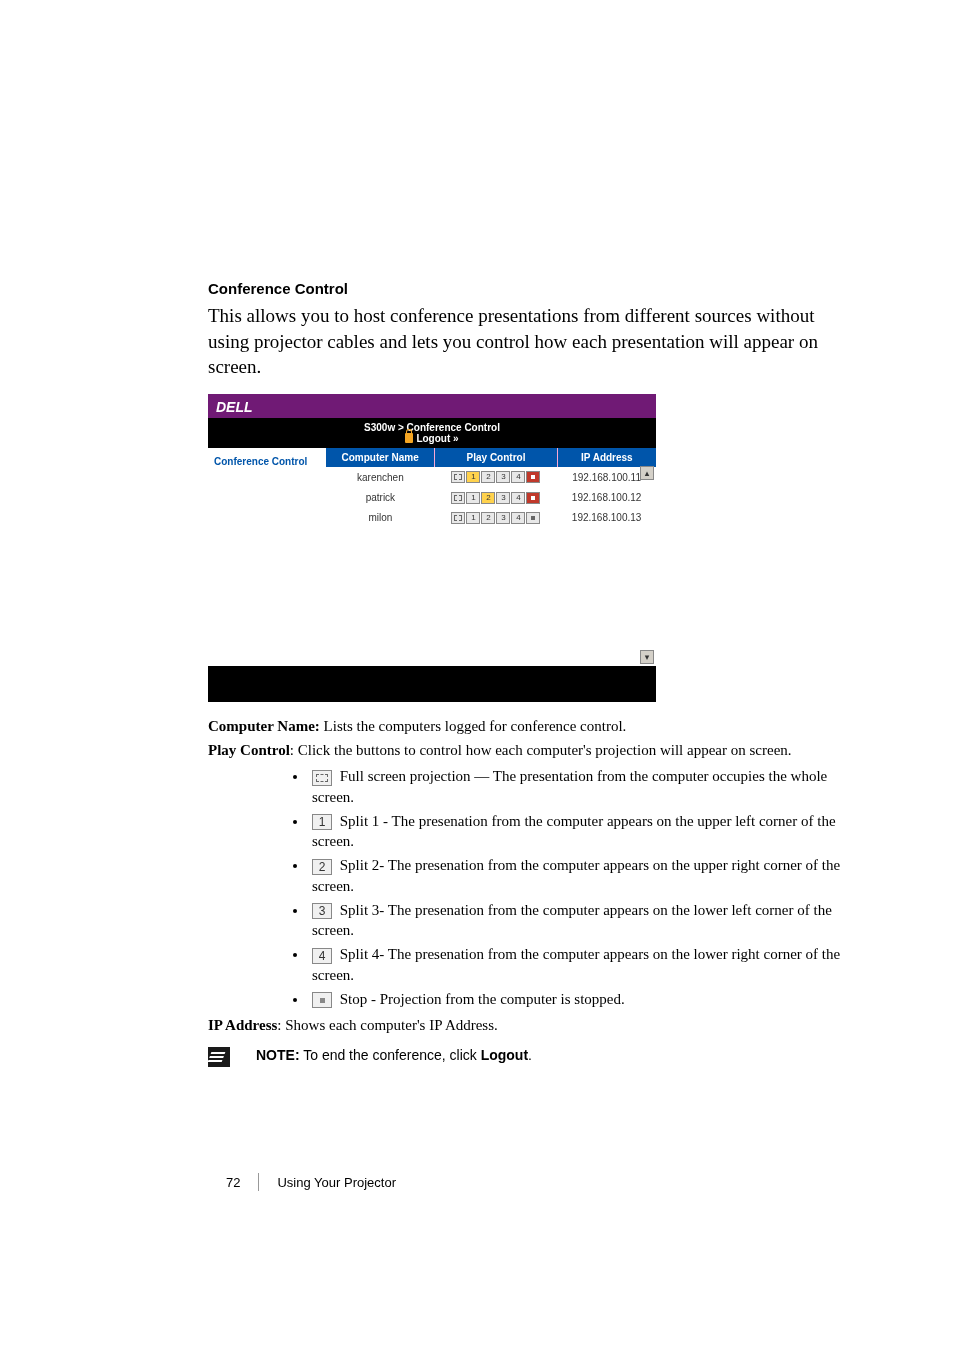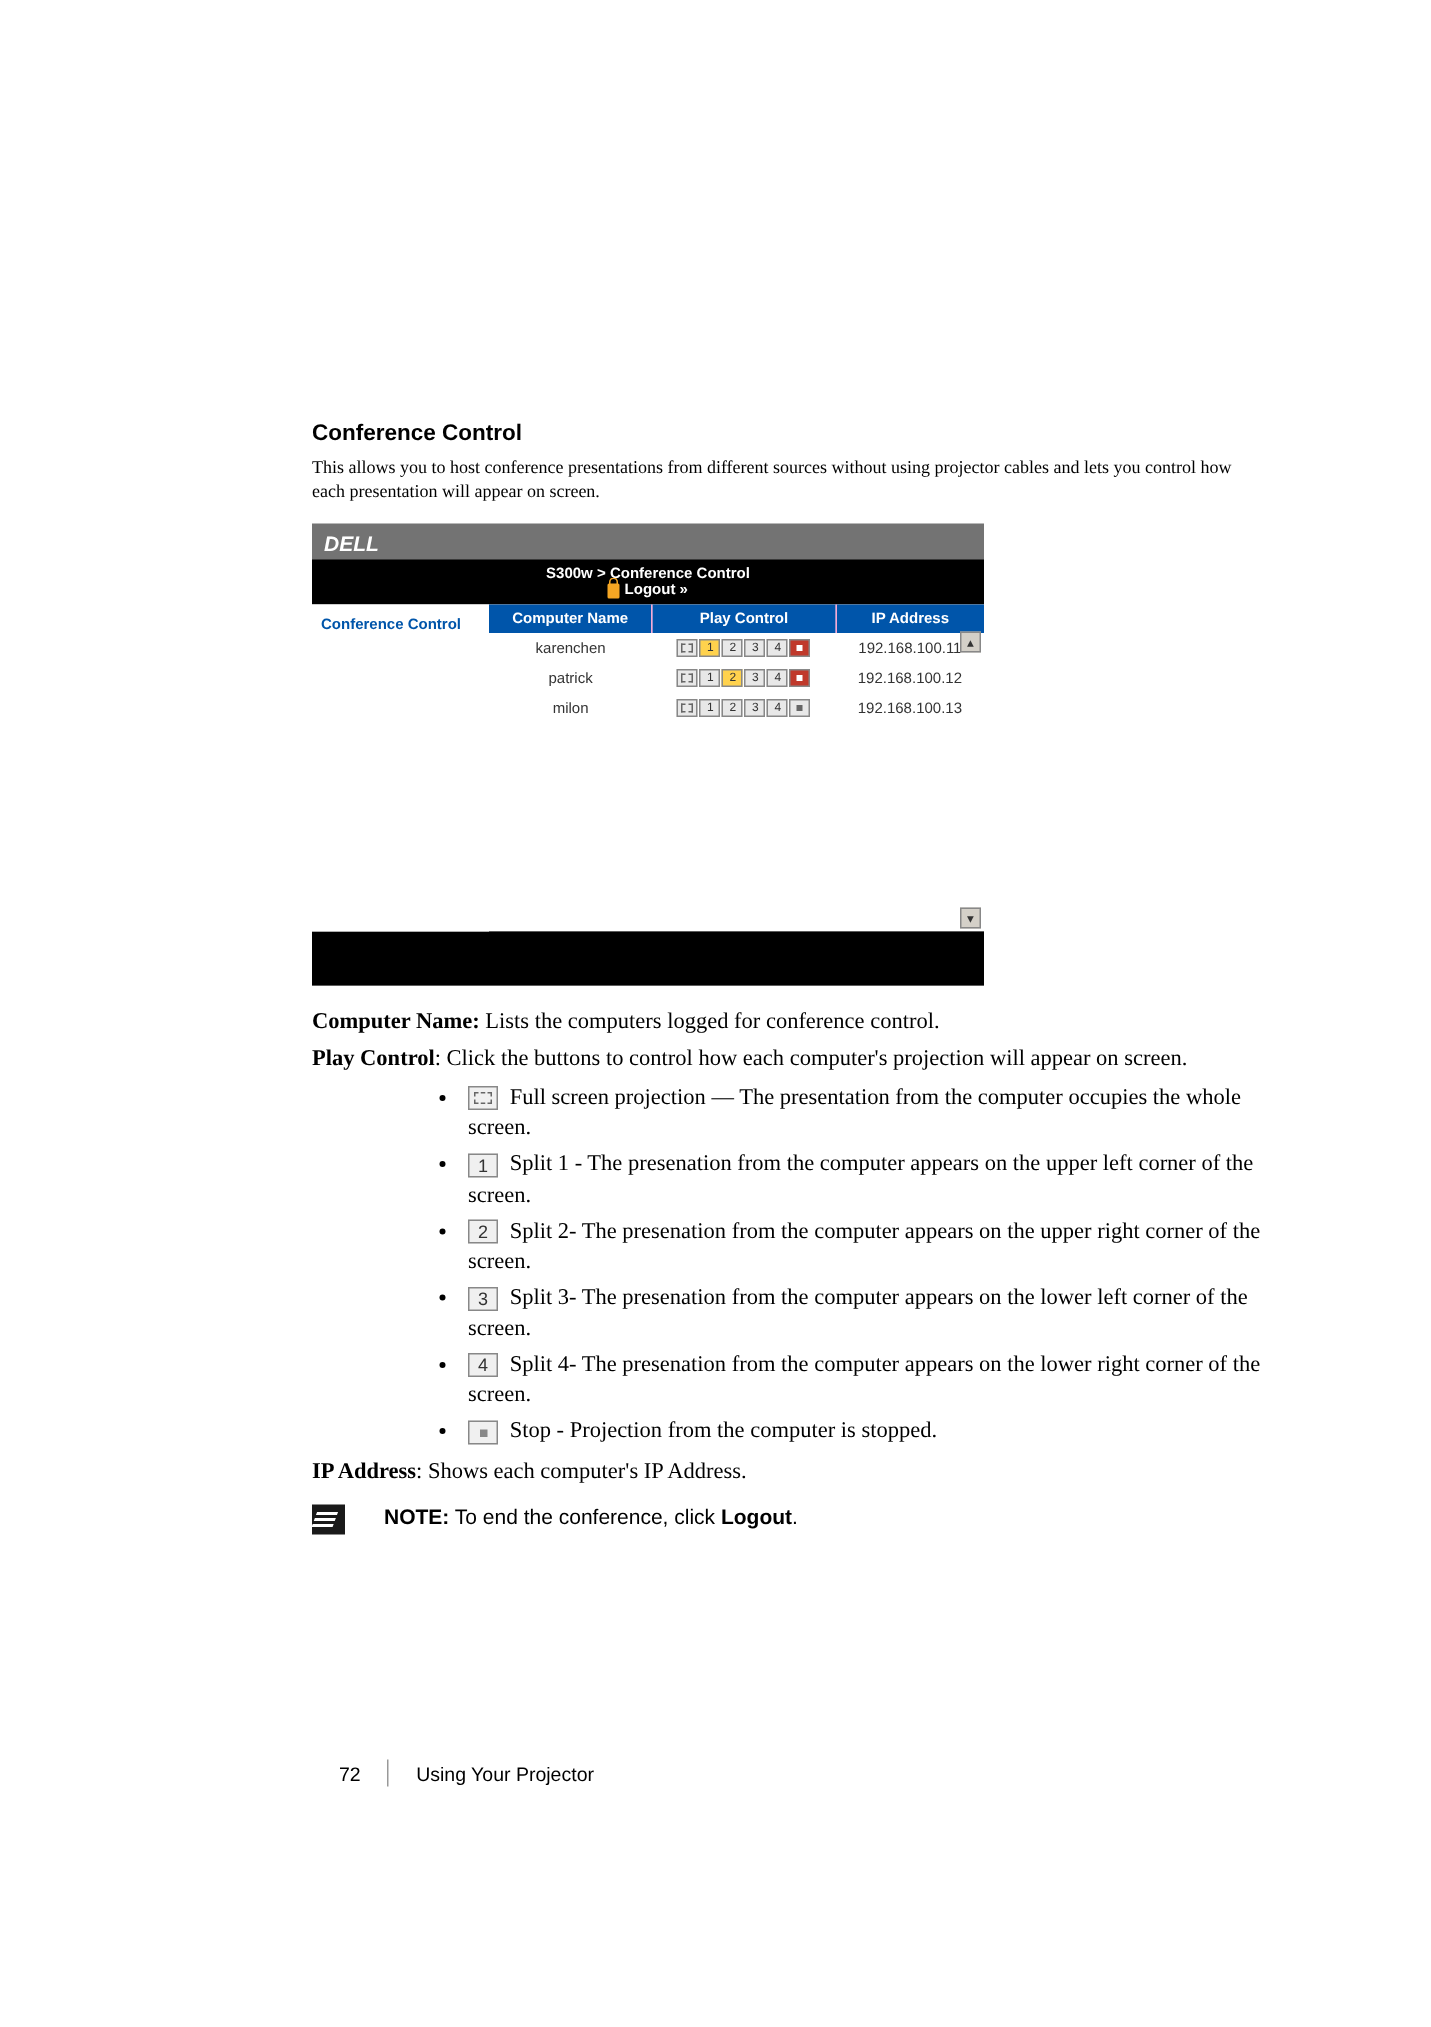--- a/index.html
+++ b/index.html
@@ -14,29 +14,29 @@
   .page {
     padding: 280px 110px 0 208px;
   }
   h3.section-title {
     font-family: Arial, Helvetica, sans-serif;
     font-weight: bold;
     font-size: 15px;
     margin-bottom: 6px;
   }
   p.intro {
-    font-size: 12px;
+    font-size: 19px;
     line-height: 1.35;
     margin-bottom: 14px;
   }
   
   .app {
     width: 448px;
     margin: 0 0 14px 0;
-    background: #737373;
+    background: #701a75;
     font-family: Arial, Helvetica, sans-serif;
     font-size: 10px;
     color: #fff;
   }
   .app-logo {
     padding: 6px 8px 4px 8px;
   }
   .app-logo svg { display:block; }
   .app-breadcrumb {
     background: #000;

